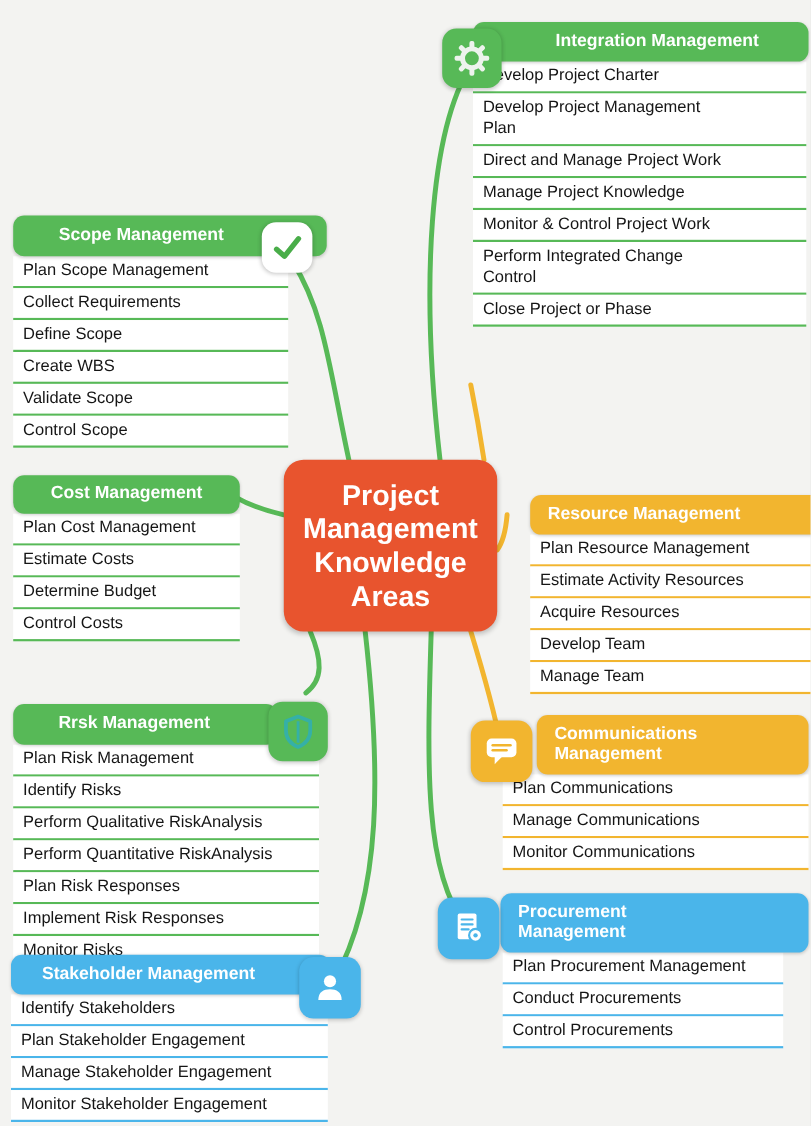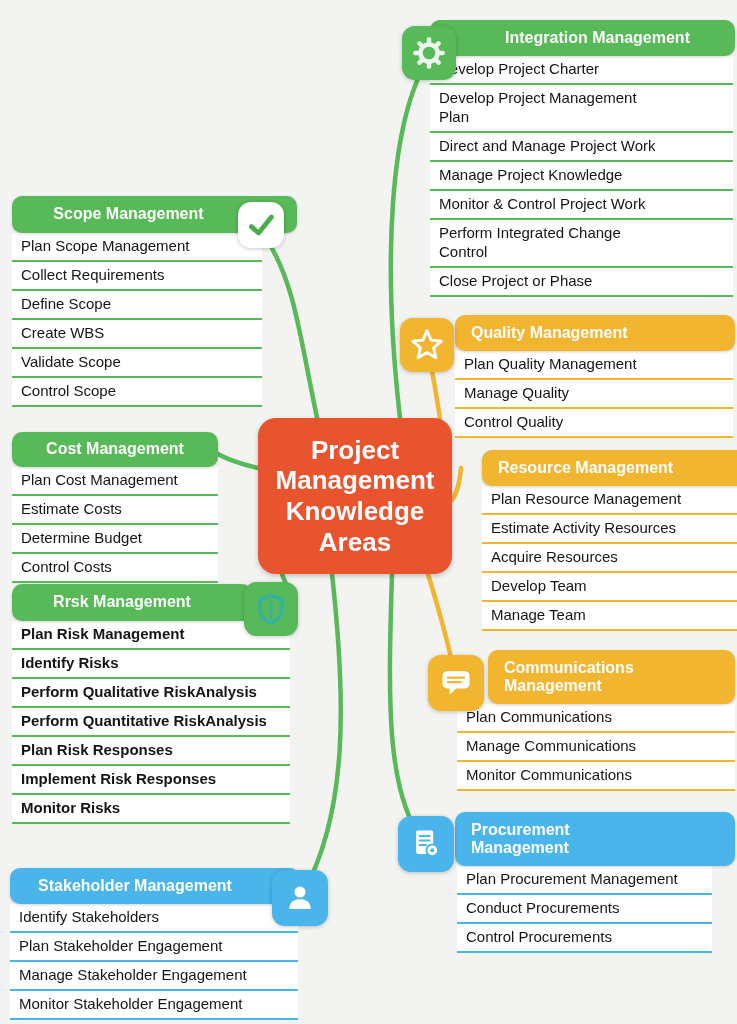--- a/index.html
+++ b/index.html
@@ -92,31 +92,31 @@
       <span>Cost Management</span>
     </div>
     <div class="items" style="width:206px;border-radius:17px;">
       <div class="item">Plan Cost Management</div>
       <div class="item">Estimate Costs</div>
       <div class="item">Determine Budget</div>
       <div class="item">Control Costs</div>
     </div>
   </div>
 
-  <div class="branch green" style="left:12px; top:584px; width:240px;text-align:center;">
+  <div class="branch green" style="left:12px; top:640px; width:240px;text-align:center;">
     <div class="hdr" style="height:37px; padding-right:20px;">
       <span>Rrsk Management</span>
     </div>
     <div class="icon-box" style="left:232px; top:-2px; width:54px; height:54px;">
       <svg width="34" height="34" viewBox="0 0 40 40">
           <path d="M20 4 L33 9 V19 C33 28 27.5 33.5 20 36.5 C12.5 33.5 7 28 7 19 V9 Z" fill="none" stroke="#35b0a7" stroke-width="4" stroke-linejoin="round"></path>
           <path d="M20 9 V32" stroke="#35b0a7" stroke-width="3"></path>
         </svg>
     </div>
-    <div class="items" style="width:278px;font-weight:bold;">
+    <div class="items" style="width:278px;">
       <div class="item">Plan Risk Management</div>
       <div class="item">Identify Risks</div>
       <div class="item">Perform Qualitative RiskAnalysis</div>
       <div class="item">Perform Quantitative RiskAnalysis</div>
       <div class="item">Plan Risk Responses</div>
       <div class="item">Implement Risk Responses</div>
       <div class="item">Monitor Risks</div>
     </div>
   </div>
 
@@ -163,35 +163,20 @@
 Plan</div>
       <div class="item">Direct and Manage Project Work</div>
       <div class="item">Manage Project Knowledge</div>
       <div class="item">Monitor &amp; Control Project Work</div>
       <div class="item tall">Perform Integrated Change
 Control</div>
       <div class="item">Close Project or Phase</div>
     </div>
   </div>
 
-  <div class="branch yellow" style="left:455px; top:315px; width:280px;">
-    <div class="hdr left" style="height:36px;">
-      <span>Quality Management</span>
-    </div>
-    <div class="icon-box" style="left:-55px; top:3px; width:54px; height:54px;">
-      <svg width="38" height="38" viewBox="0 0 40 40">
-          <polygon points="20,5 24.3,14.8 35,15.9 27,23 29.3,33.5 20,28 10.7,33.5 13,23 5,15.9 15.7,14.8" fill="none" stroke="#ffffff" stroke-width="3" stroke-linejoin="round"></polygon>
-        </svg>
-    </div>
-    <div class="items" style="width:278px;">
-      <div class="item">Plan Quality Management</div>
-      <div class="item">Manage Quality</div>
-      <div class="item">Control Quality</div>
-    </div>
-  </div>
 
   <div class="branch yellow" style="left:482px; top:450px; width:280px;">
     <div class="hdr left" style="height:36px;">
       <span>Resource Management</span>
     </div>
     <div class="items" style="width:278px;">
       <div class="item">Plan Resource Management</div>
       <div class="item">Estimate Activity Resources</div>
       <div class="item">Acquire Resources</div>
       <div class="item">Develop Team</div>

